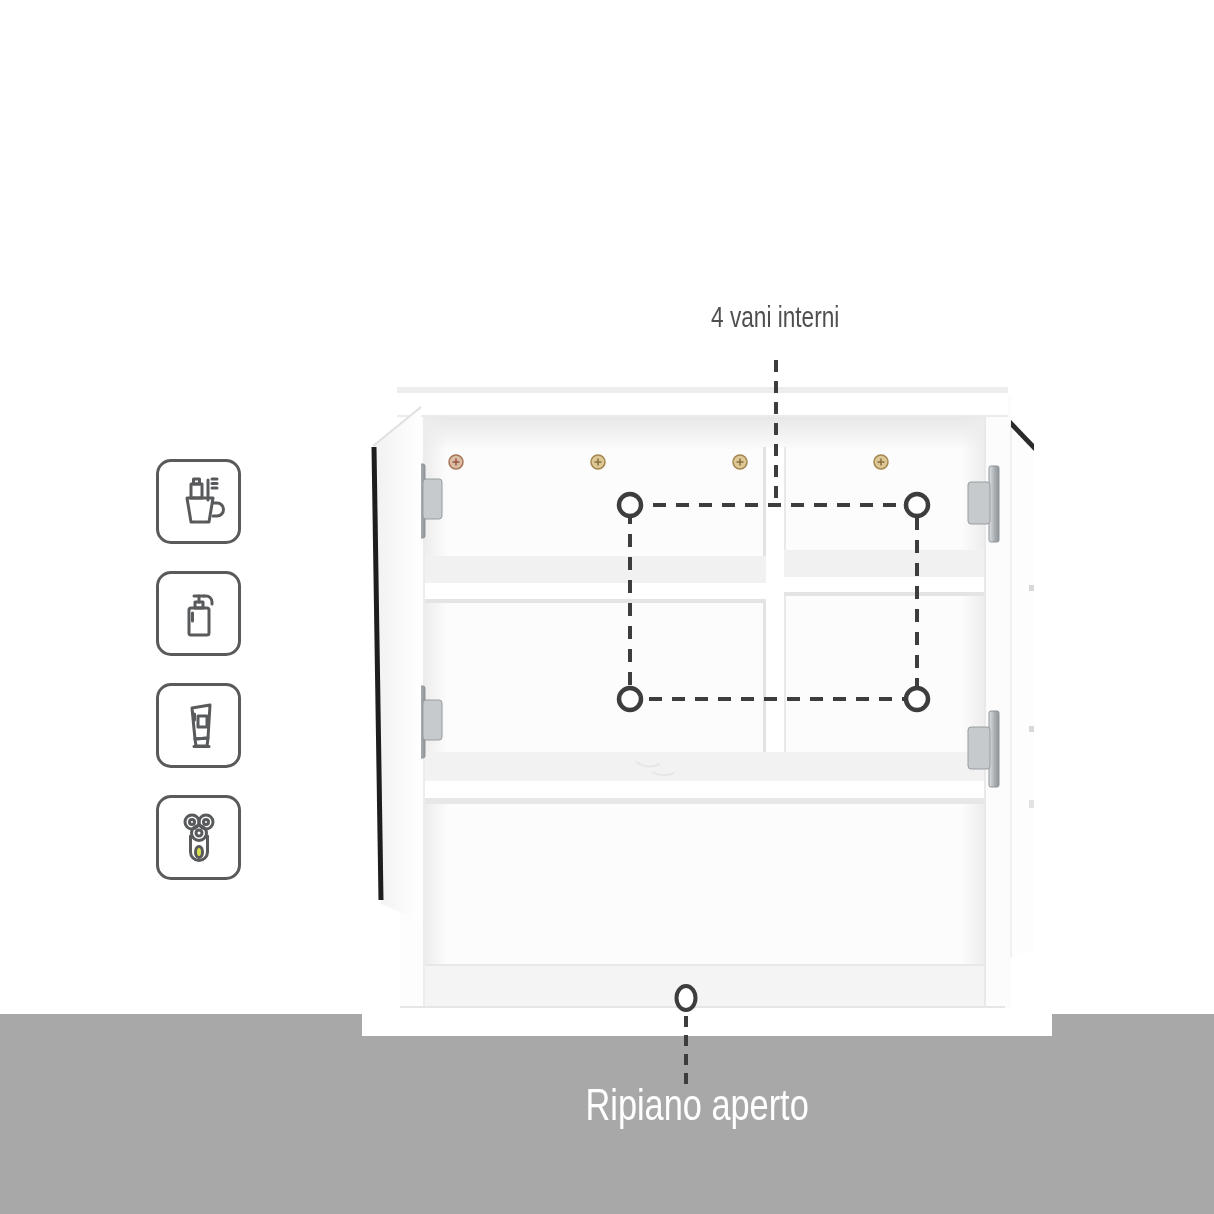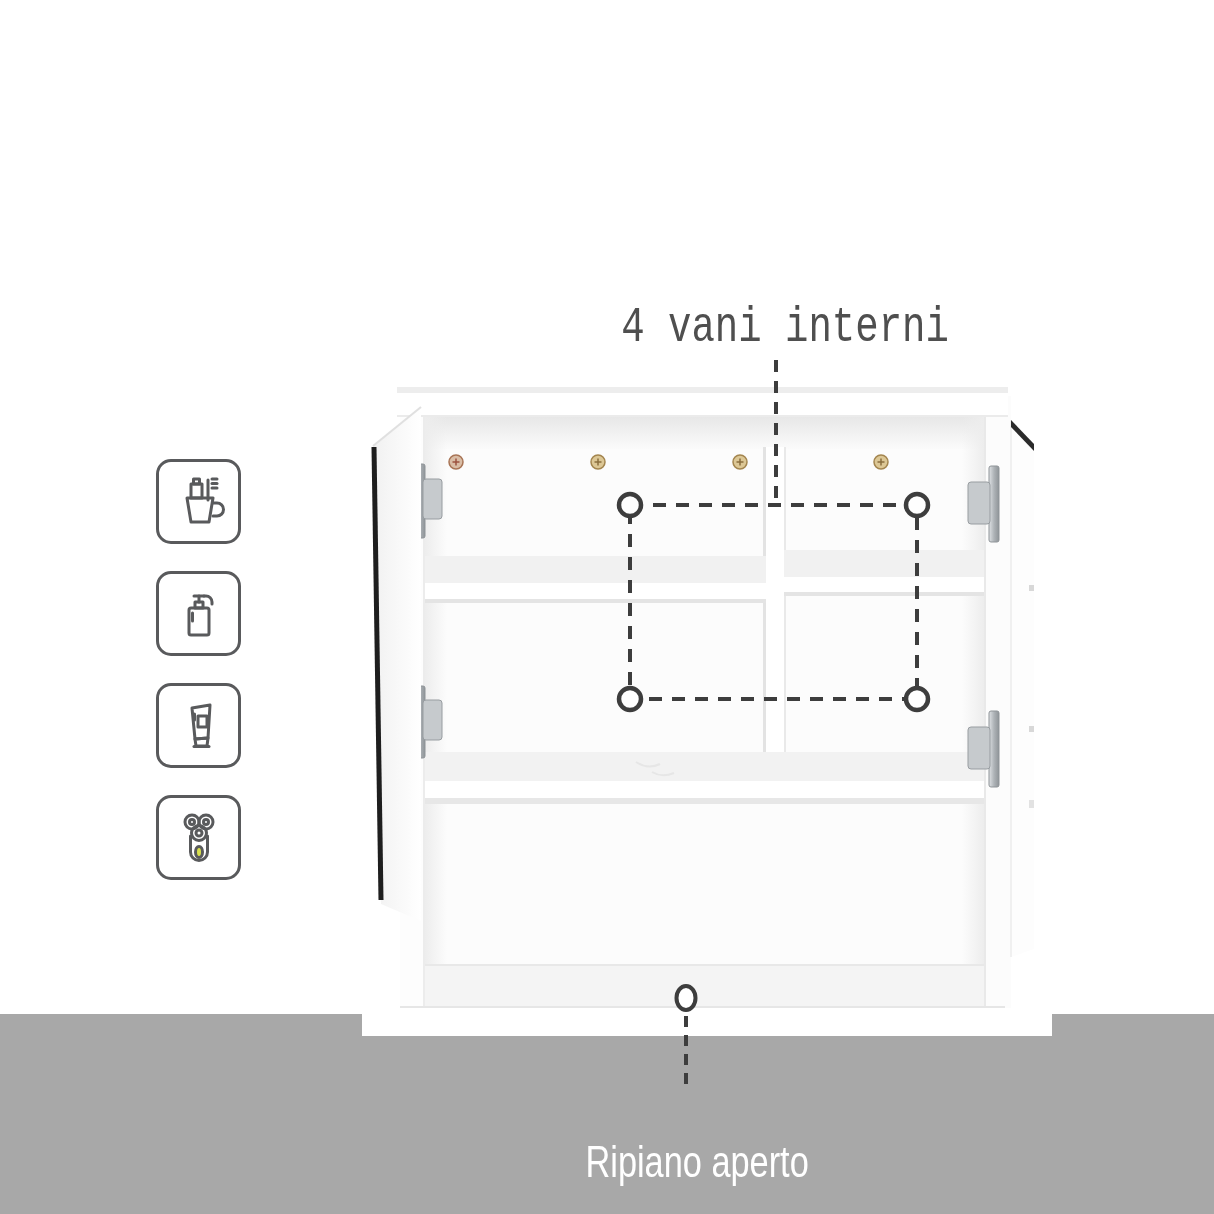--- a/index.html
+++ b/index.html
@@ -40,22 +40,22 @@
   
   .photo-bg{
     position:absolute;left:362px;top:238px;width:690px;height:798px;
     background:#ffffff;
   }
   
   .cabinet-svg{position:absolute;left:0;top:0;width:1214px;height:1214px;}
   
   .ann-label{position:absolute;line-height:1;white-space:nowrap;text-align:center;}
   .ann-label span{display:inline-block;transform:scaleX(0.78);}
-  .ann-compartments{left:575px;top:303px;width:400px;font-size:50px;color:#4f4f4f;font-family:Liberation Mono, monospace;}
-  .ann-open-shelf{left:497px;top:1140px;width:400px;font-size:44px;color:#ffffff;font-weight:300;}
+  .ann-compartments{left:575px;top:303px;width:400px;font-size:29px;color:#4f4f4f;}
+  .ann-open-shelf{left:497px;top:1083px;width:400px;font-size:44px;color:#ffffff;font-weight:300;}
   
   .icon-box{
     position:absolute;left:156px;width:85px;height:85px;
     border:3px solid #595a5c;border-radius:15px;
     box-sizing:border-box;
     display:flex;align-items:center;justify-content:center;
     background:#ffffff;
   }
   .icon-box svg{stroke:#595a5c;fill:none;stroke-width:3;stroke-linecap:round;stroke-linejoin:round;}
   .ib1{top:459px;} .ib2{top:571px;} .ib3{top:683px;} .ib4{top:795px;}

